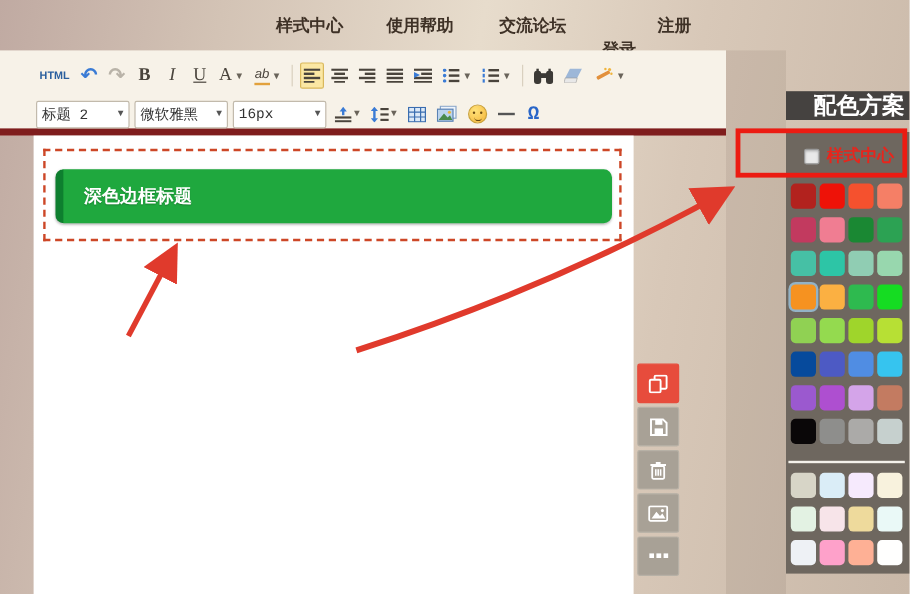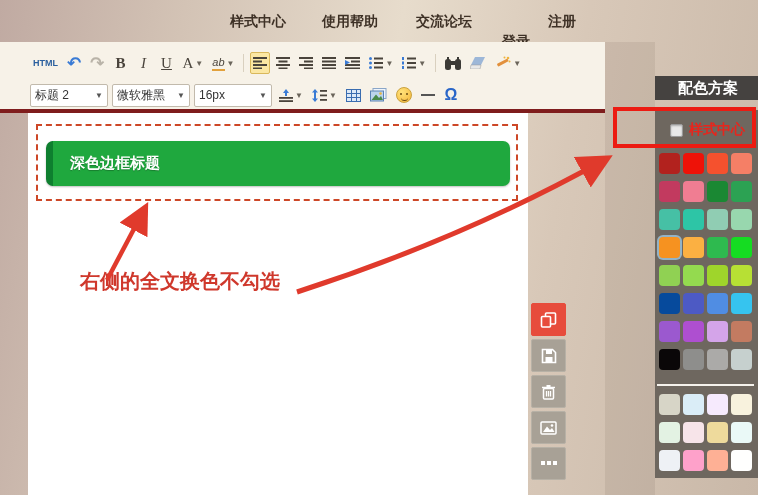--- a/index.html
+++ b/index.html
@@ -17,24 +17,24 @@
   .topnav { position:absolute; left:230px; top:13px; display:flex; 
     font-size:14px; font-weight:bold; color:#3e3126; }
   .topnav a { color:#3e3126; text-decoration:none; cursor:pointer; }
   .topnav a:nth-child(1){ margin-right:36px; }
   .topnav a:nth-child(2){ margin-right:38px; }
   .topnav a:nth-child(3){ margin-right:30px; }
   .topnav a:nth-child(4){ margin-right:18px;margin-top:20px; }
 
   
   .toolbar { position:absolute; left:0; top:42px; width:605px; height:71px;
-    background:#f7f2e8; border-bottom:4px solid #7f1d1d; }
+    background:#f7f2e8; border-bottom:6px solid #7f1d1d; }
   .tb-row { position:absolute; left:30px; display:flex; align-items:center; }
   .tb-row1 { top:9px; height:24px; }
-  .tb-row2 { top:41px; height:24px; }
+  .tb-row2 { top:41px; height:24px;font-family:Liberation Mono, monospace; }
   .tb-btn { display:flex; align-items:center; justify-content:center;
     min-width:20px; height:22px; padding:0 2px; margin-right:3px;
     color:#4a443c; cursor:pointer; border:1px solid transparent; border-radius:2px;
     font-size:14px; }
   .tb-btn.active { background:#fbe7a3; border-color:#d9b85c; }
   .tb-sep { width:1px; height:18px; background:#d9d0bf; margin:0 6px 0 3px; }
   .dd { font-size:8px; color:#6a645a; margin-left:2px; }
   .glyph-html { font-size:9px; font-weight:bold; color:#2a5f9e; letter-spacing:0; }
   .glyph-undo { font-size:17px; font-weight:bold; color:#3a7bd5; }
   .glyph-redo { font-size:17px; font-weight:bold; color:#b9b3a8; }
@@ -76,21 +76,21 @@
   
   .side-tools { position:absolute; left:531px; top:303px; display:flex;
     flex-direction:column; }
   .side-btn { width:35px; height:33px; margin-bottom:3px; background:#a8a196;
     border:1px solid #b7b1a6; border-radius:2px; display:flex; align-items:center;
     justify-content:center; cursor:pointer; }
   .side-btn.active { background:#e74c3c; border-color:#e74c3c; }
 
   
   .panel-header { position:absolute; left:655px; top:76px; width:103px; height:24px;
-    background:#454240; color:#fff; font-weight:bold; font-size:15px;
+    background:#454240; color:#fff; font-weight:bold; font-size:19px;
     display:flex; align-items:center; padding-left:23px; }
   .panel-body { position:absolute; left:655px; top:110px; width:103px; height:368px;
     background:#6e675f; }
   .chk-row { position:absolute; left:15px; top:11px; display:flex; align-items:center; }
   .checkbox { width:13px; height:13px; background:#e9e9e9; border:1px solid #9a9a9a;
     border-radius:2px; box-shadow:inset 0 1px 2px rgba(0,0,0,0.25); cursor:pointer; }
   .chk-label { color:#e8251c; font-weight:bold; font-size:14px; margin-left:6px; }
   .swatch-grid { position:absolute; left:4px; display:grid;
     grid-template-columns:repeat(4,21px); grid-auto-rows:21px; column-gap:3px; row-gap:7px; }
   .grid-bright { top:43px; }
@@ -324,21 +324,20 @@
     </div>
   </div>
 </div>
 
 <div class="editor">
   <div class="dashed-box"></div>
   <div class="banner">
     <span>深色边框标题</span>
   </div>
   <div class="annotation">
-    <div>右侧的全文换色不勾选</div>
   </div>
 </div>
 
 <div class="side-tools">
   <div class="side-btn active">
     <svg width="17" height="16">
         <rect x="5.5" y="1" width="10" height="11" rx="1" fill="none" stroke="#fff" stroke-width="1.6"></rect>
         <rect x="1.5" y="4.5" width="9" height="10.5" rx="1" fill="#e74c3c" stroke="#fff" stroke-width="1.6"></rect>
       </svg>
   </div>

